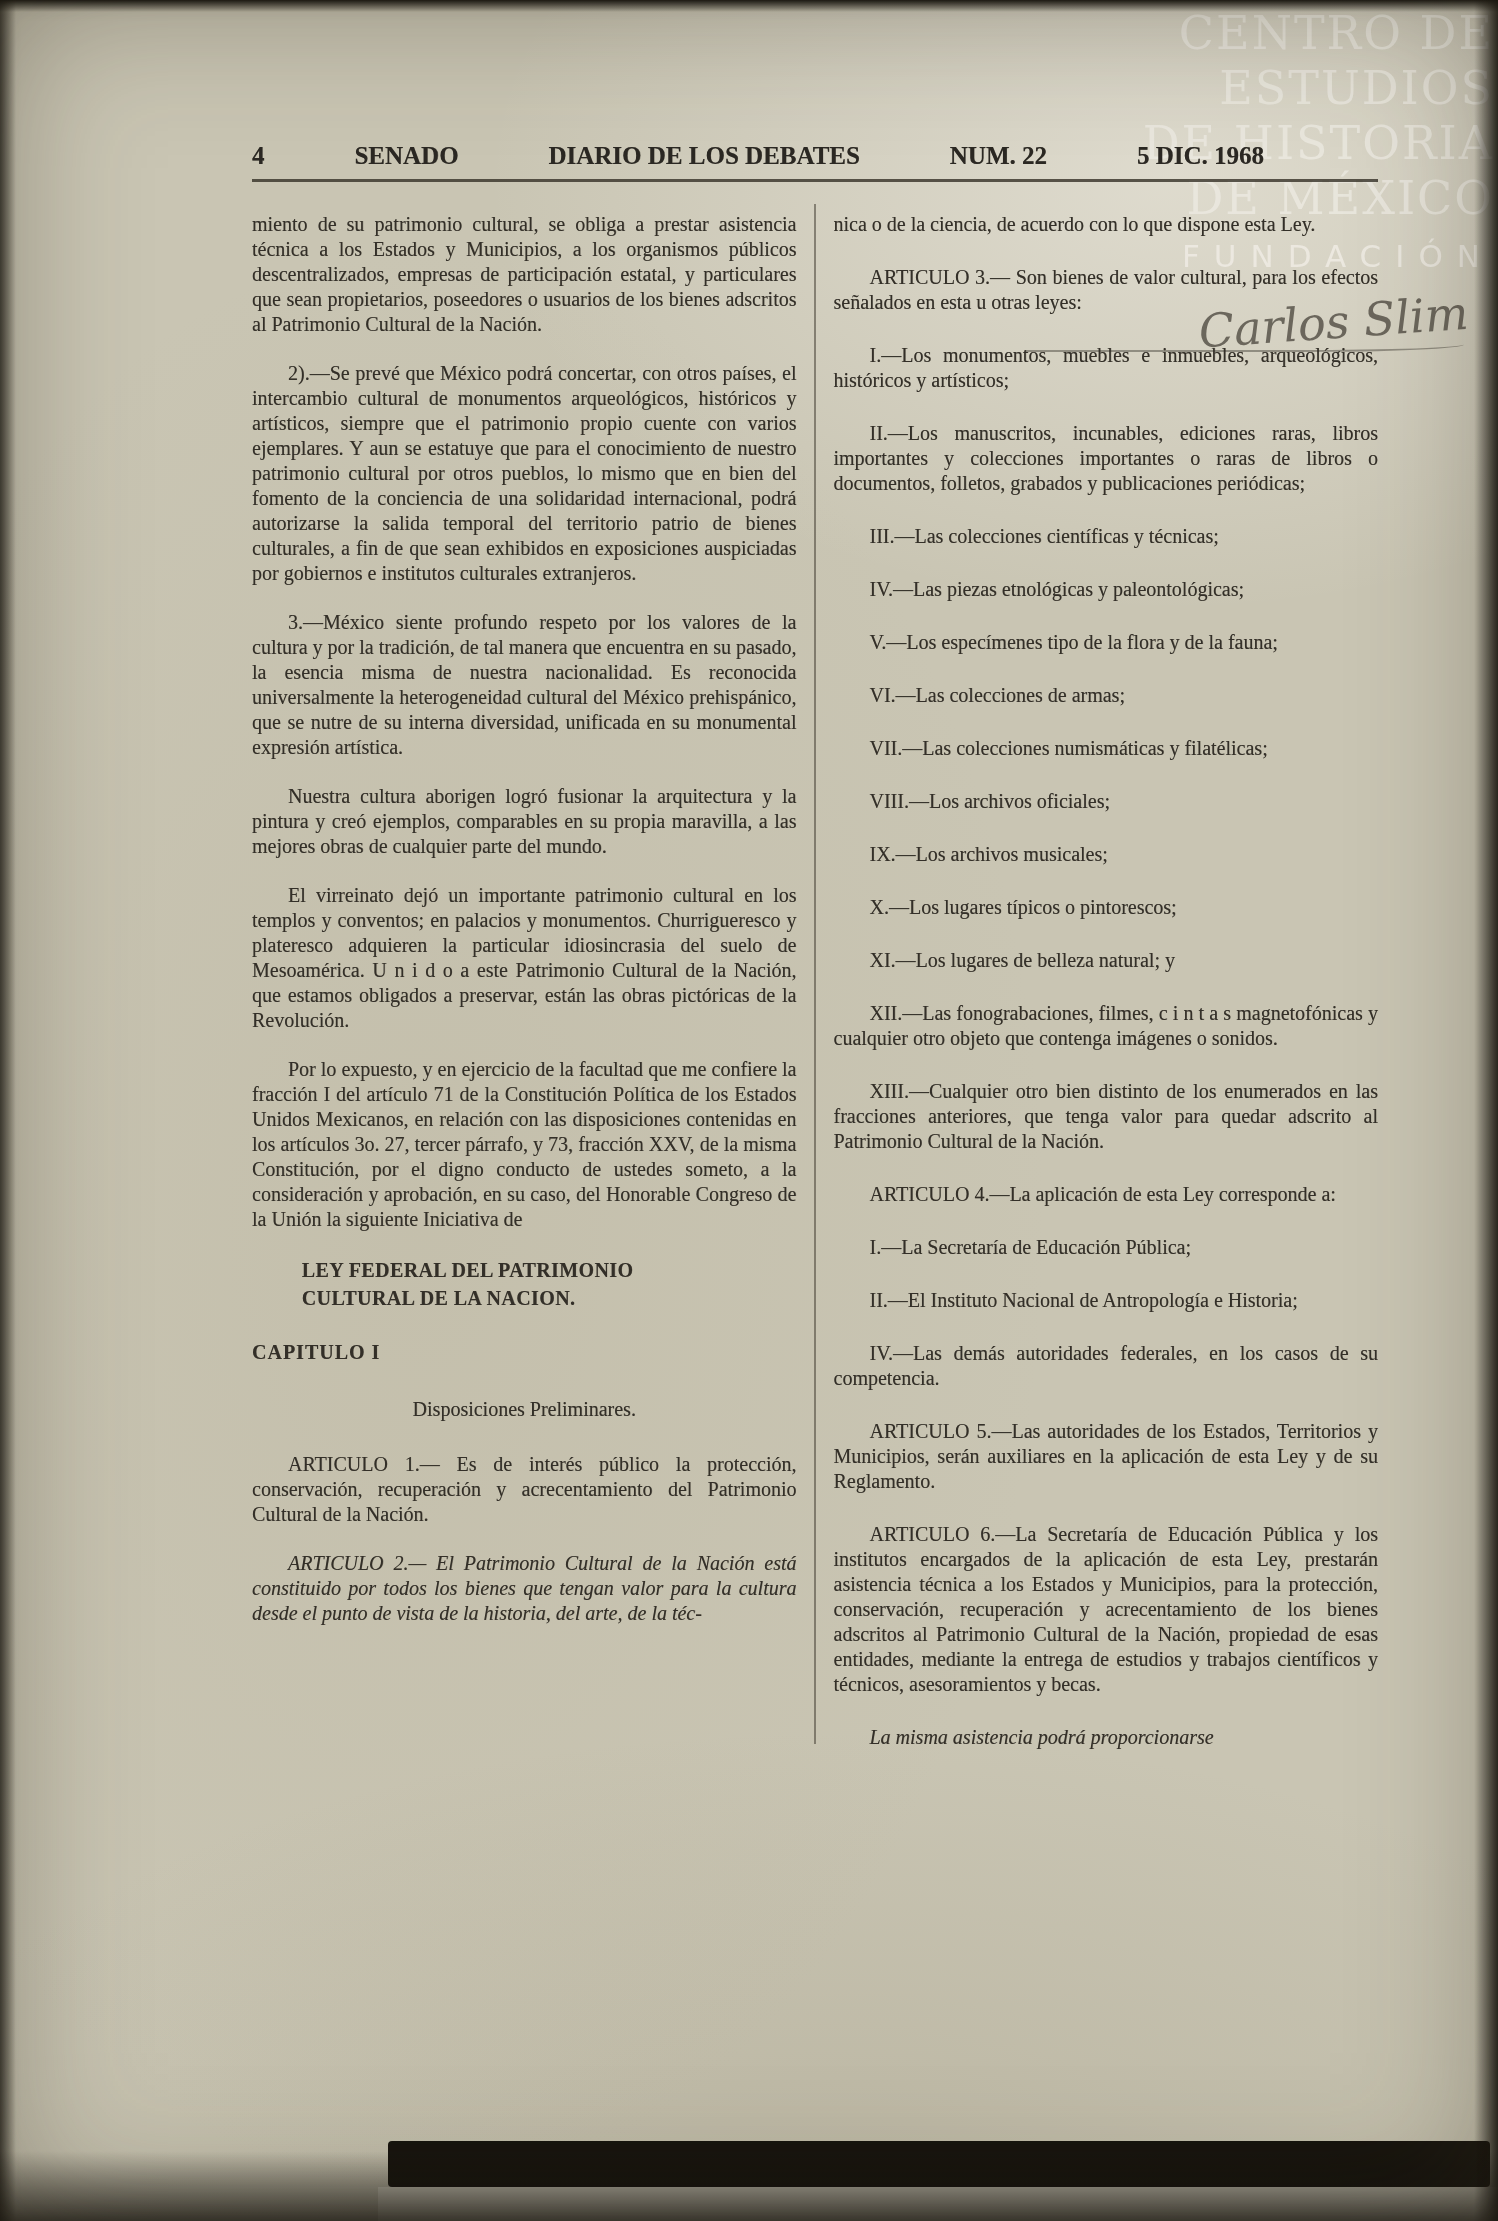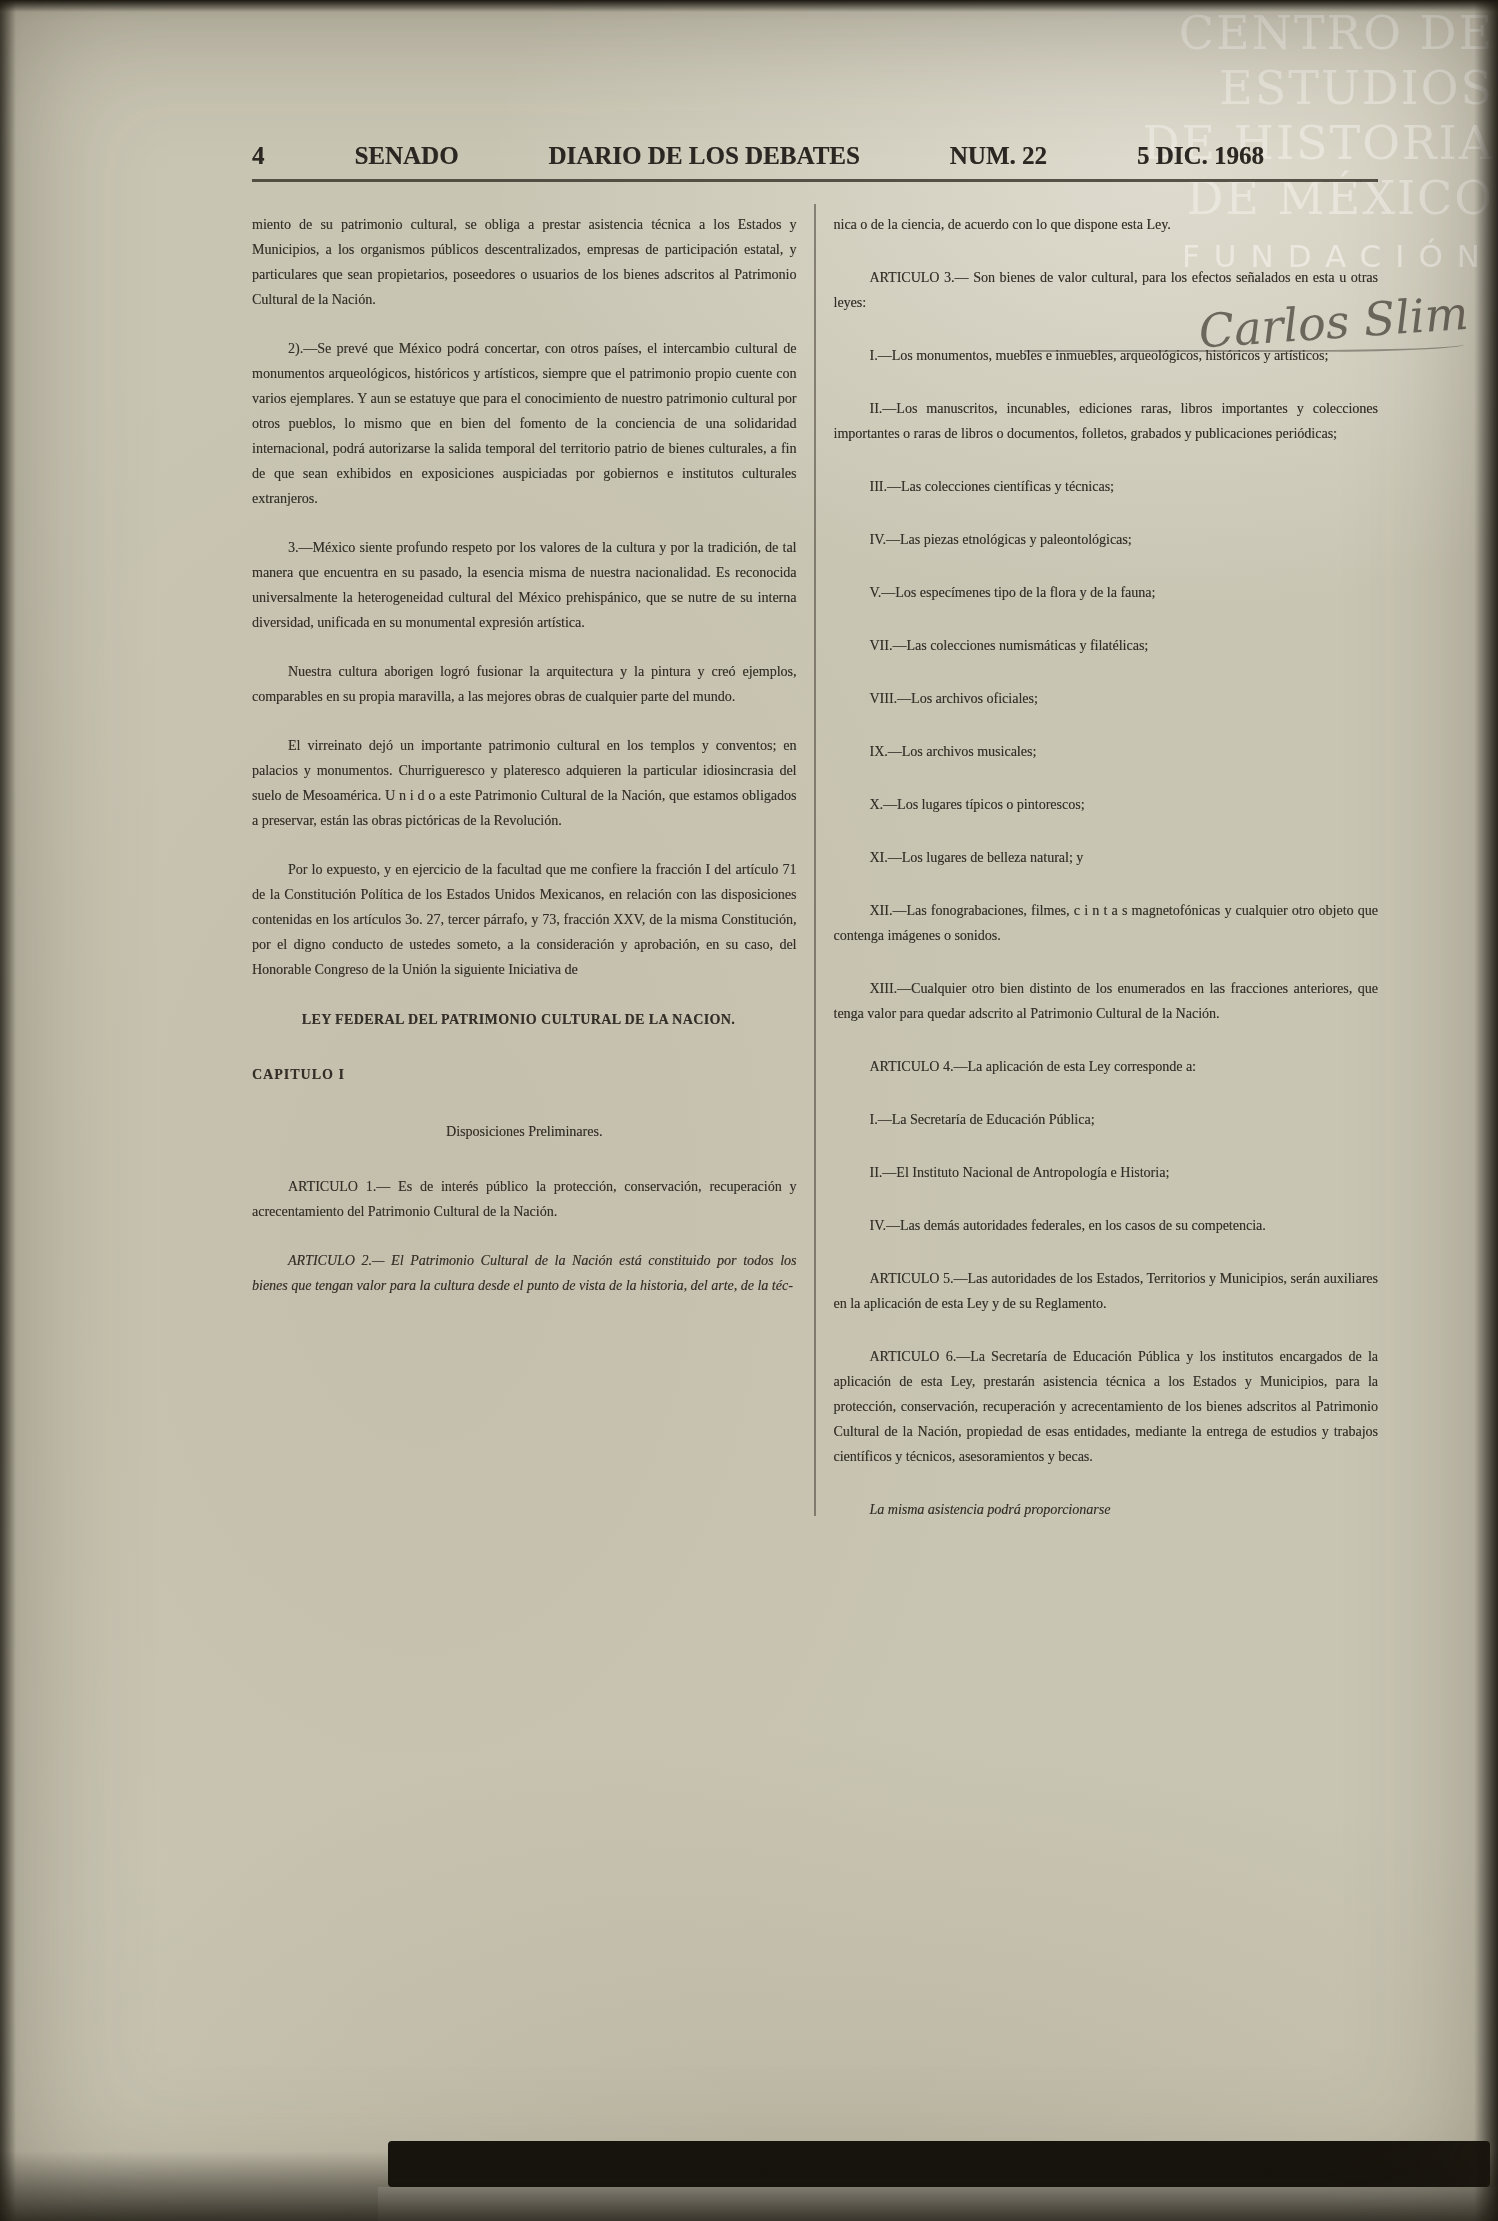--- a/index.html
+++ b/index.html
@@ -42,21 +42,21 @@
     border-bottom:2px solid rgba(88,84,74,0.55);border-radius:0 0 60%/100% 60%;}
 
   
   .page-content{position:absolute;left:252px;top:142px;width:1126px;}
   .masthead{display:flex;justify-content:space-between;align-items:baseline;width:1012px;
     font-weight:bold;font-size:25px;color:#2b2823;
     text-shadow:0.3px 0.3px 0.6px rgba(48,43,34,0.5);}
   .head-rule{margin-top:9px;height:3px;width:100%;background:rgba(56,51,41,0.82);}
 
   .columns{position:relative;display:flex;margin-top:30px;}
-  .col{width:545px;font-size:14px;line-height:25px;color:#332f28;text-align:justify;
+  .col{width:545px;font-size:20px;line-height:25px;color:#332f28;text-align:justify;
     text-shadow:0.3px 0.3px 0.5px rgba(50,45,35,0.42);}
   .col.left{margin-right:37px;}
   .divider{position:absolute;left:562px;top:-8px;bottom:6px;width:2px;
     background:rgba(70,64,52,0.55);}
 
   .col p{margin:0 0 24px;text-indent:36px;}
   .col.right p{margin-bottom:28px;}
   .col p.cont{text-indent:0;}
   .col p.law-title{font-weight:bold;text-align:left;text-indent:0;
     max-width:445px;margin:16px auto 28px;line-height:28px;letter-spacing:0.4px;}
@@ -110,20 +110,21 @@
       <div class="divider"></div>
 
       <div class="col right">
         <p class="cont">nica o de la ciencia, de acuerdo con lo que dispone esta Ley.</p>
         <p>ARTICULO 3.— Son bienes de valor cultural, para los efectos señalados en esta u otras leyes:</p>
         <p>I.—Los monumentos, muebles e inmuebles, arqueológicos, históricos y artísticos;</p>
         <p>II.—Los manuscritos, incunables, ediciones raras, libros importantes y colecciones importantes o raras de libros o documentos, folletos, grabados y publicaciones periódicas;</p>
         <p>III.—Las colecciones científicas y técnicas;</p>
         <p>IV.—Las piezas etnológicas y paleontológicas;</p>
         <p>V.—Los especímenes tipo de la flora y de la fauna;</p>
+        <p>VI.—Las colecciones de armas;</p>
         <p>VII.—Las colecciones numismáticas y filatélicas;</p>
         <p>VIII.—Los archivos oficiales;</p>
         <p>IX.—Los archivos musicales;</p>
         <p>X.—Los lugares típicos o pintorescos;</p>
         <p>XI.—Los lugares de belleza natural; y</p>
         <p>XII.—Las fonograbaciones, filmes, c i n t a s  magnetofónicas y cualquier otro objeto que contenga imágenes o sonidos.</p>
         <p>XIII.—Cualquier otro bien distinto de los enumerados en las fracciones anteriores, que tenga valor para quedar adscrito al Patrimonio Cultural de la Nación.</p>
         <p>ARTICULO 4.—La aplicación de esta Ley corresponde a:</p>
         <p>I.—La Secretaría de Educación Pública;</p>
         <p>II.—El Instituto Nacional de Antropología e Historia;</p>

